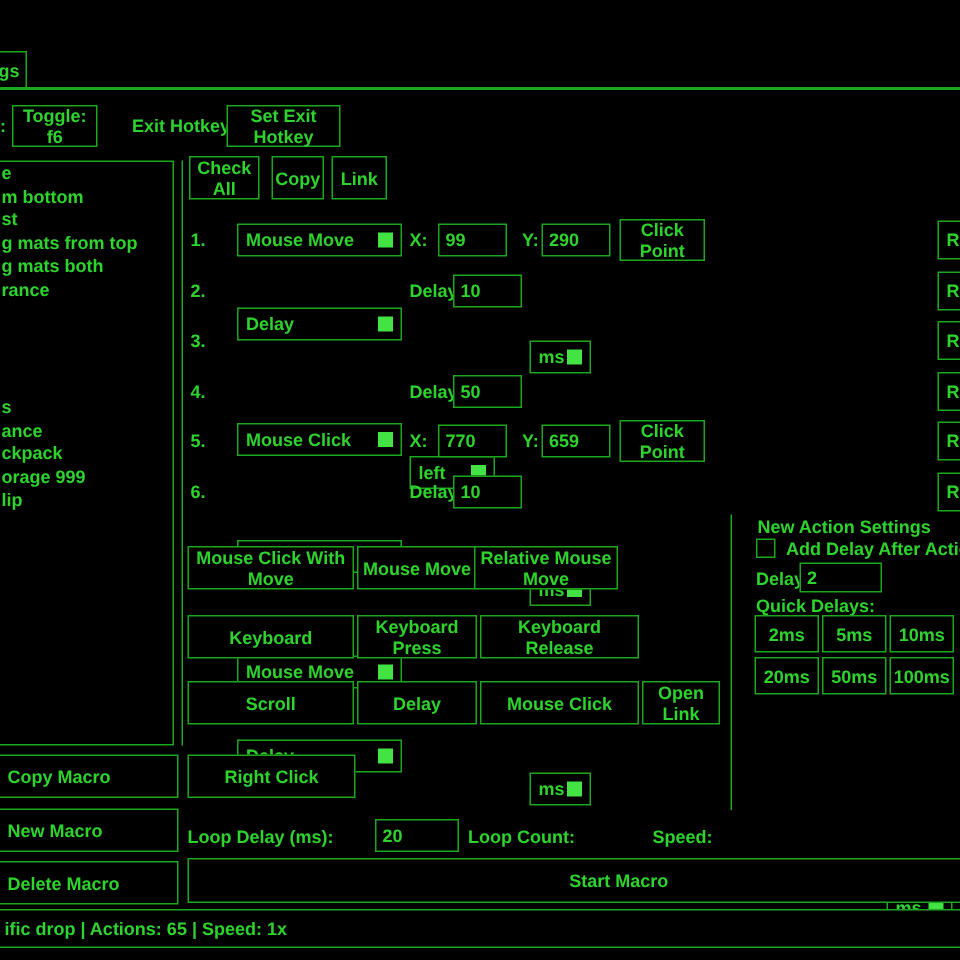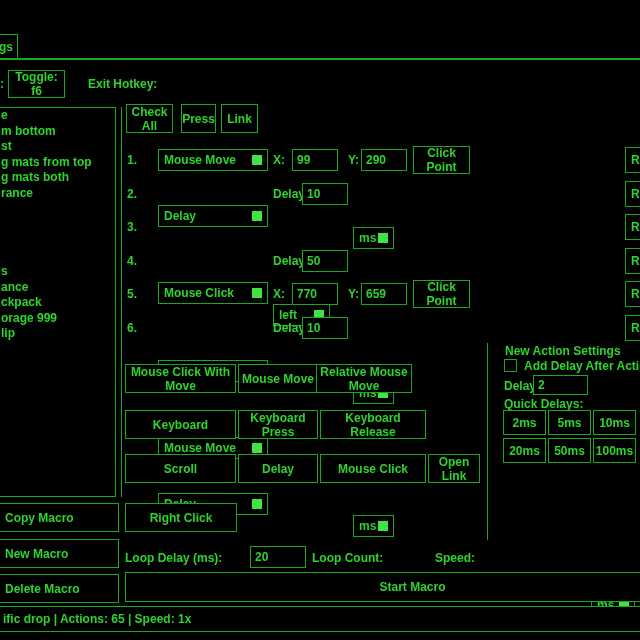--- a/index.html
+++ b/index.html
@@ -39,20 +39,23 @@
   <div class="abs gbox" style="left:-8px;top:34px;width:26px;height:25px;display:flex;align-items:center;justify-content:flex-end;padding-right:4px;">
     <span>gs</span>
   </div>
   <div class="abs tabline"></div>
 
   <div class="abs lbl" style="left:0;top:77px;">:</div>
   <div class="abs gbox btn" style="left:8px;top:70px;width:57px;height:28px;">
     <span>Toggle: f6</span>
   </div>
   <div class="abs lbl" style="left:88px;top:77px;">Exit Hotkey:</div>
+  <div class="abs gbox btn" style="left:151px;top:70px;width:76px;height:28px;">
+    <span>Set Exit Hotkey</span>
+  </div>
 
   <div class="abs gbox" style="left:-8px;top:107px;width:124px;height:390px;" id="sidebar-box">
       <div class="abs lbl" style="left: 8px; top: 0px;">e</div>
       <div class="abs lbl" style="left: 8px; top: 15.6px;">m bottom</div>
       <div class="abs lbl" style="left: 8px; top: 31.2px;">st</div>
       <div class="abs lbl" style="left: 8px; top: 46.8px;">g mats from top</div>
       <div class="abs lbl" style="left: 8px; top: 62.4px;">g mats both</div>
       <div class="abs lbl" style="left: 8px; top: 78px;">rance</div>
       <div class="abs lbl" style="left: 8px; top: 156px;">s</div>
       <div class="abs lbl" style="left: 8px; top: 171.6px;">ance</div>
@@ -60,21 +63,21 @@
       <div class="abs lbl" style="left: 8px; top: 202.8px;">orage 999</div>
       <div class="abs lbl" style="left: 8px; top: 218.4px;">lip</div>
     </div>
 
   <div class="abs vline" style="left:121px;top:107px;height:390px;"></div>
 
   <div class="abs gbox btn" style="left:126px;top:104px;width:47px;height:29px;">
     <span>Check All</span>
   </div>
   <div class="abs gbox btn" style="left:181px;top:104px;width:35px;height:29px;">
-    <span>Press</span>
+    <span>Copy</span>
   </div>
   <div class="abs gbox btn" style="left:221px;top:104px;width:37px;height:29px;">
     <span>Link</span>
   </div>
 
   <div id="rows-box">
       <div class="abs lbl" style="left: 127px; top: 153px;">1.</div>
       <div class="abs gbox dd" style="left: 158px; top: 149px; width: 110px; height: 22px;">Mouse Move<div class="sq"></div></div>
       <div class="abs lbl" style="left: 273px; top: 153px;">X:</div>
       <div class="abs gbox input" style="left: 292px; top: 149px; width: 46px; height: 22px;">99</div>

